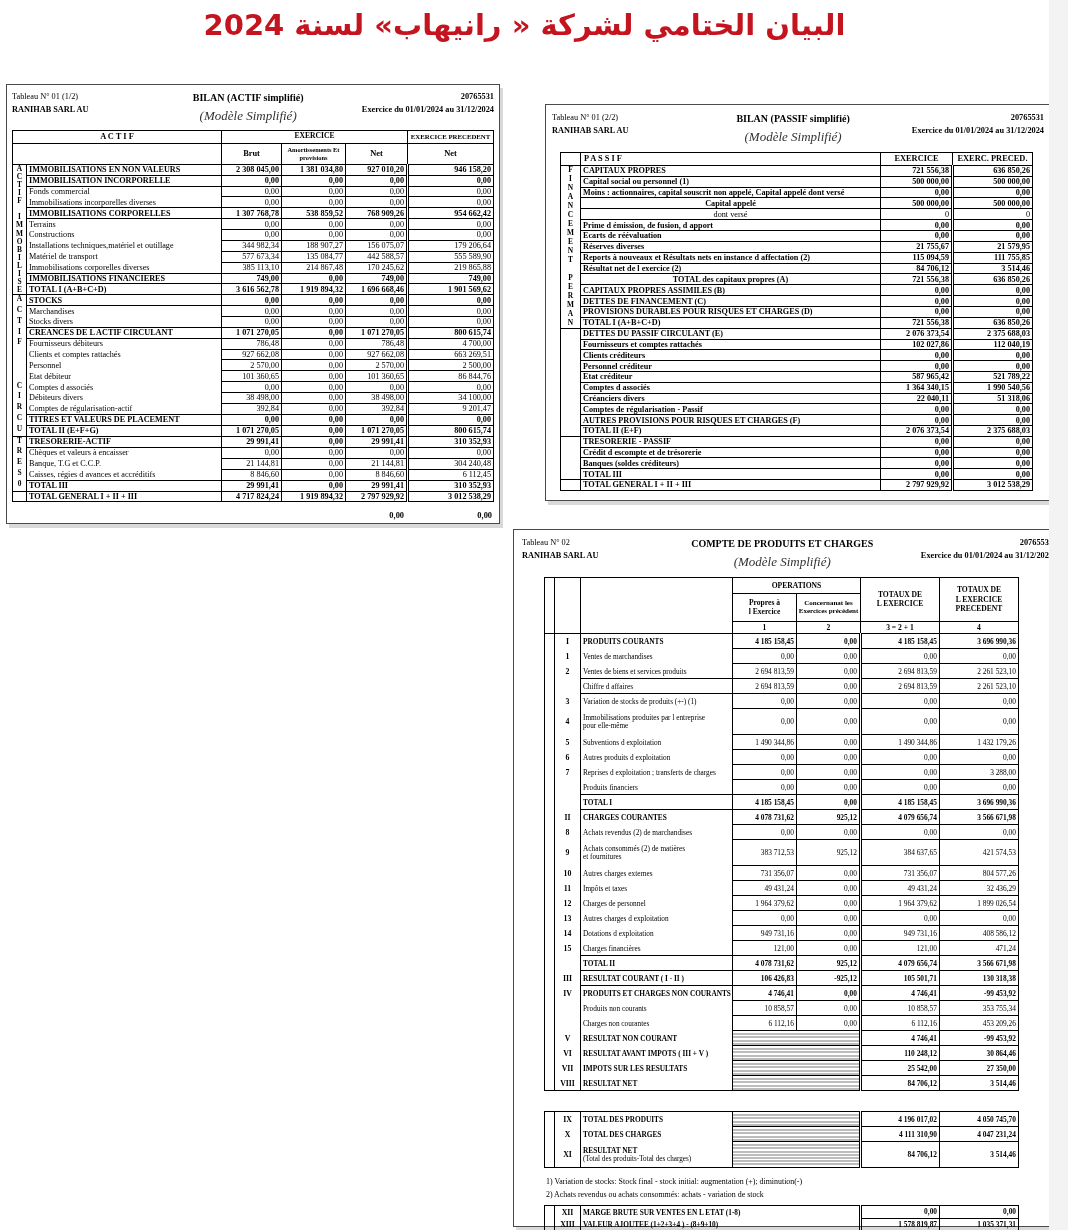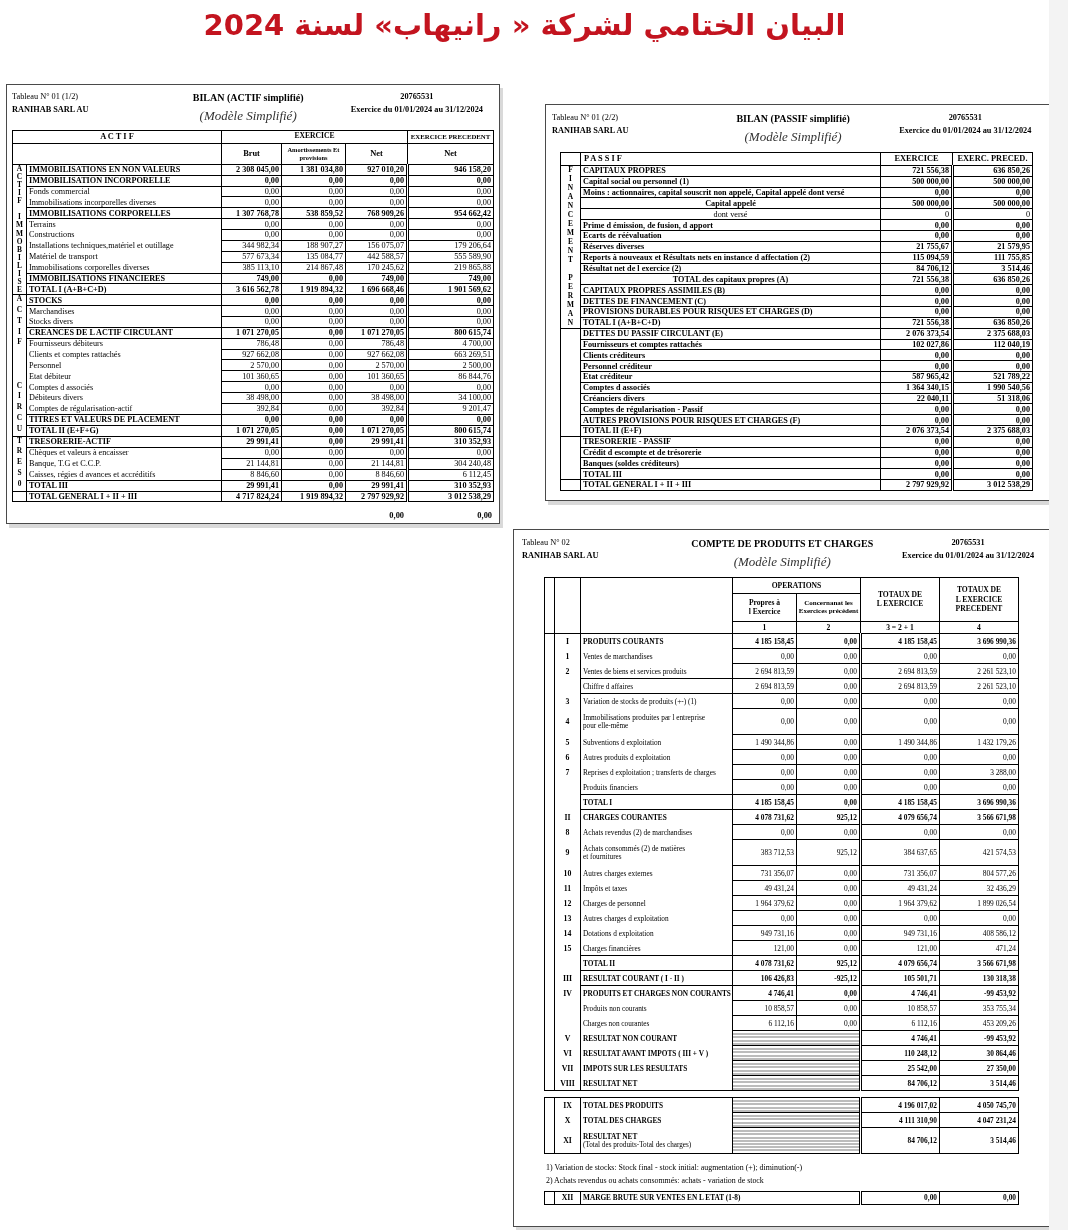--- a/index.html
+++ b/index.html
@@ -9,21 +9,21 @@
               font-family:"DejaVu Sans",sans-serif;font-weight:bold;font-size:29px;
               margin:0;letter-spacing:0;}
   .page{position:absolute;background:#fff;border:1px solid #4a4a4a;box-shadow:3px 4px 0 #d9d9d9;box-sizing:border-box;}
   #actif-page{left:6px;top:84px;width:494px;height:440px;padding:3px 5px;}
   #passif-page{left:545px;top:104px;width:506px;height:397px;padding:4px 6px;}
   #cpc-page{left:513px;top:529px;width:549px;height:698px;padding:4px 8px;}
 
   .page-head{display:flex;justify-content:space-between;font-size:8.3px;line-height:1.6;margin-top:2px;}
   .ph-left{width:30%;text-align:left;}
   .ph-center{width:38%;text-align:center;}
-  .ph-right{width:32%;text-align:center;font-weight:bold;}
+  .ph-right{width:32%;text-align:right;font-weight:bold;}
   .company{font-weight:bold;}
   .doc-title{font-weight:bold;font-size:10px;}
   .doc-model{font-style:italic;font-size:13px;color:#333;}
 
   
   table.bilan{border-collapse:collapse;table-layout:fixed;border:1.4px solid #000;}
   #actif-table{width:481px;margin-top:3px;}
   #passif-table{width:472px;margin:4px 0 0 8px;}
   .bilan th{border:1px solid #000;font-size:8.4px;padding:0;line-height:1.15;font-weight:bold;}
   .bilan th.h-amort{font-size:6.4px;}
@@ -41,21 +41,21 @@
   .bilan tr.sec-first td{border-top:1.4px solid #000;}
   .letterstack{display:flex;flex-direction:column;align-items:center;font-weight:bold;font-size:7.4px;}
   .letterstack span{display:block;line-height:1;}
   .actif-footer{display:flex;margin-top:9px;font-weight:bold;font-size:8.4px;}
   .actif-footer .f1{width:392px;text-align:right;}
   .actif-footer .f2{width:88px;text-align:right;}
 
   
   table.cpc{border-collapse:collapse;table-layout:fixed;width:474px;margin-left:22px;}
   #cpc-main{margin-top:4px;border:1.4px solid #000;}
-  #cpc-totals{margin-top:6px;border:1.4px solid #000;}
+  #cpc-totals{margin-top:20px;border:1.4px solid #000;}
   #cpc-bottom{margin-top:4px;border:1.4px solid #000;}
   .cpc th{border:1px solid #000;font-size:7.6px;line-height:1.25;padding:1px 0;font-weight:bold;}
   .cpc th span{display:block;}
   .cpc th.blankcol{border:none;border-right:1px solid #000;}
   .cpc th.h-concern{font-size:7px;}
   .cpc td{font-size:7.4px;padding:0 2px;white-space:nowrap;overflow:hidden;vertical-align:middle;}
   .cpc td.narrow{border-right:1px solid #000;padding:0;}
   .cpc td.num{border-right:1px solid #000;text-align:center;font-weight:bold;font-size:7.8px;}
   .cpc td.lbl{border-right:1px solid #000;font-size:7.3px;}
   .cpc td.val{border:1px solid #000;text-align:right;}
@@ -1049,16 +1049,25 @@
       <tbody id="cpc-bottom-tbody">
           <tr class="bold" style="height: 13px;">
             <td class="narrow"></td>
             <td class="num">XII</td>
             <td class="lbl" colspan="3">
               <div class="l1">MARGE BRUTE SUR VENTES EN L ETAT (1-8)</div>
             </td>
             <td class="val tot">0,00</td>
             <td class="val">0,00</td>
           </tr>
+          <tr class="bold" style="height: 13px;">
+            <td class="narrow"></td>
+            <td class="num">XIII</td>
+            <td class="lbl" colspan="3">
+              <div class="l1">VALEUR AJOUTEE (1+2+3+4 ) - (8+9+10)</div>
+            </td>
+            <td class="val tot">1 578 819,87</td>
+            <td class="val">1 035 371,31</td>
+          </tr>
         </tbody>
     </table>
   </section>
 </div>
 
 </body></html>

